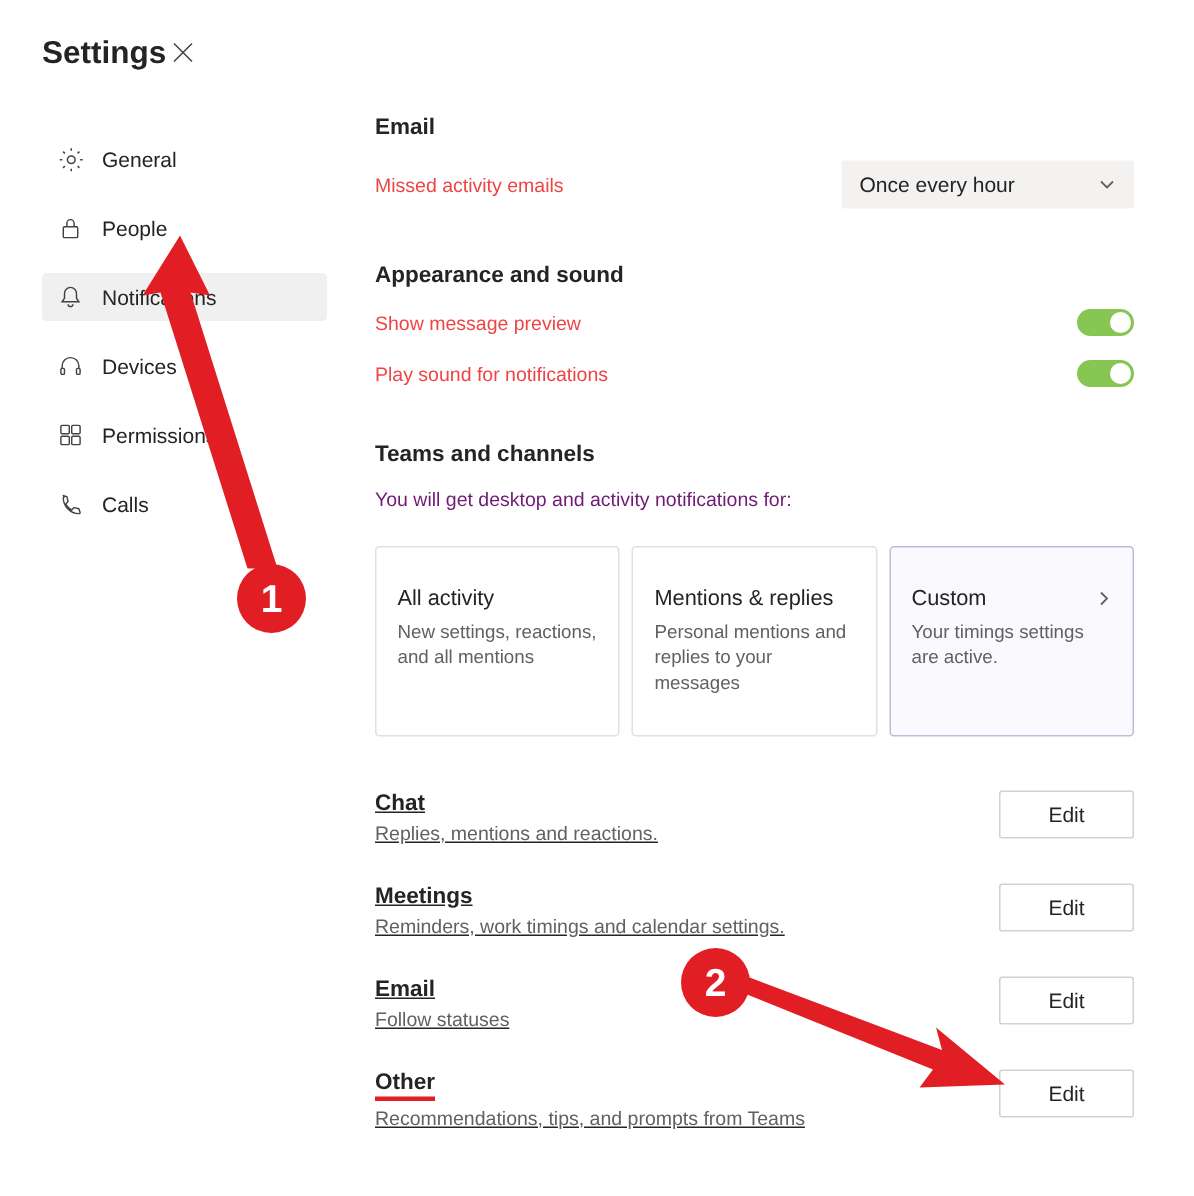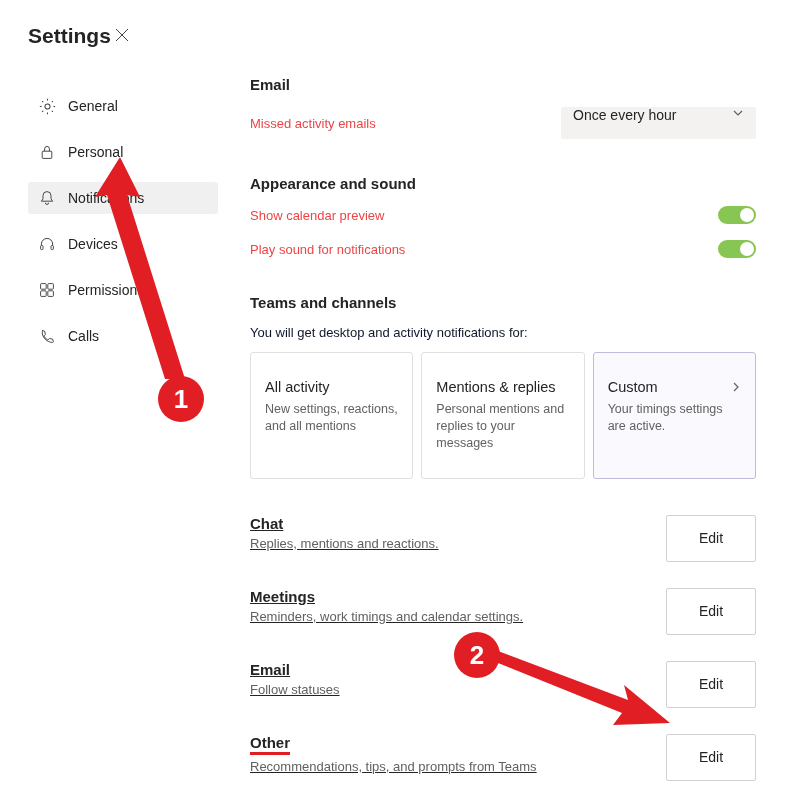--- a/index.html
+++ b/index.html
@@ -76,40 +76,41 @@
     margin-bottom: 36px;
   }
   .section-title {
     font-size: 15px;
     font-weight: 700;
     margin-bottom: 14px;
     color: #242424;
   }
   .section-sub {
     font-size: 13px;
-    color: #0f172a;
-    margin-bottom: 12px;
+    color: #701a75;
+    margin-bottom: 24px;
   }
   .row {
     display: flex;
     justify-content: space-between;
     align-items: center;
     margin-bottom: 16px;
   }
   .row-label {
     font-size: 13px;
     color: #ef4444;
   }
   .dropdown {
     width: 195px;
     height: 32px;
     background: #f3f2f1;
     border: none;
     border-radius: 2px;
     display: flex;
+    align-items: center;
     justify-content: space-between;
     padding: 0 12px;
     font-size: 14px;
     cursor: pointer;
     color: #242424;
   }
   .toggle {
     width: 38px;
     height: 18px;
     background: #87c653;
@@ -171,21 +172,21 @@
     font-size: 15px;
     font-weight: 700;
     margin-bottom: 4px;
   }
   .edit-desc {
     font-size: 13px;
     color: #616161;
   }
   .edit-btn {
     width: 90px;
-    height: 47px;
+    height: 32px;
     background: #fff;
     border: 1px solid #d1d1d1;
     border-radius: 2px;
     font-size: 14px;
     cursor: pointer;
     color: #242424;
     text-align: center;
   }
   
   .badge {
@@ -240,21 +241,21 @@
         </span>
         <span>General</span>
       </div>
       <div class="sidebar-item">
         <span class="icon">
           <svg width="16" height="16" viewBox="0 0 20 20" fill="none" stroke="#424242" stroke-width="1.2">
               <rect x="4" y="9" width="12" height="9" rx="1"></rect>
               <path d="M7 9V6a3 3 0 016 0v3"></path>
             </svg>
         </span>
-        <span>Personal</span>
+        <span>People</span>
       </div>
       <div class="sidebar-item selected">
         <span class="icon">
           <svg width="16" height="16" viewBox="0 0 20 20" fill="none" stroke="#424242" stroke-width="1.2">
               <path d="M10 2a5 5 0 00-5 5v4l-2 3h14l-2-3V7a5 5 0 00-5-5zM8 16a2 2 0 004 0"></path>
             </svg>
         </span>
         <span>Notifications</span>
       </div>
       <div class="sidebar-item">
@@ -301,21 +302,21 @@
                   <path d="M2 4l4 4 4-4" stroke="#616161" stroke-width="1.2" fill="none"></path>
                 </svg>
             </span>
           </div>
         </div>
       </div>
 
       <div class="section">
         <div class="section-title">Appearance and sound</div>
         <div class="row">
-          <div class="row-label">Show calendar preview</div>
+          <div class="row-label">Show message preview</div>
           <div class="toggle"></div>
         </div>
         <div class="row">
           <div class="row-label">Play sound for notifications</div>
           <div class="toggle"></div>
         </div>
       </div>
 
       <div class="section">
         <div class="section-title">Teams and channels</div>

